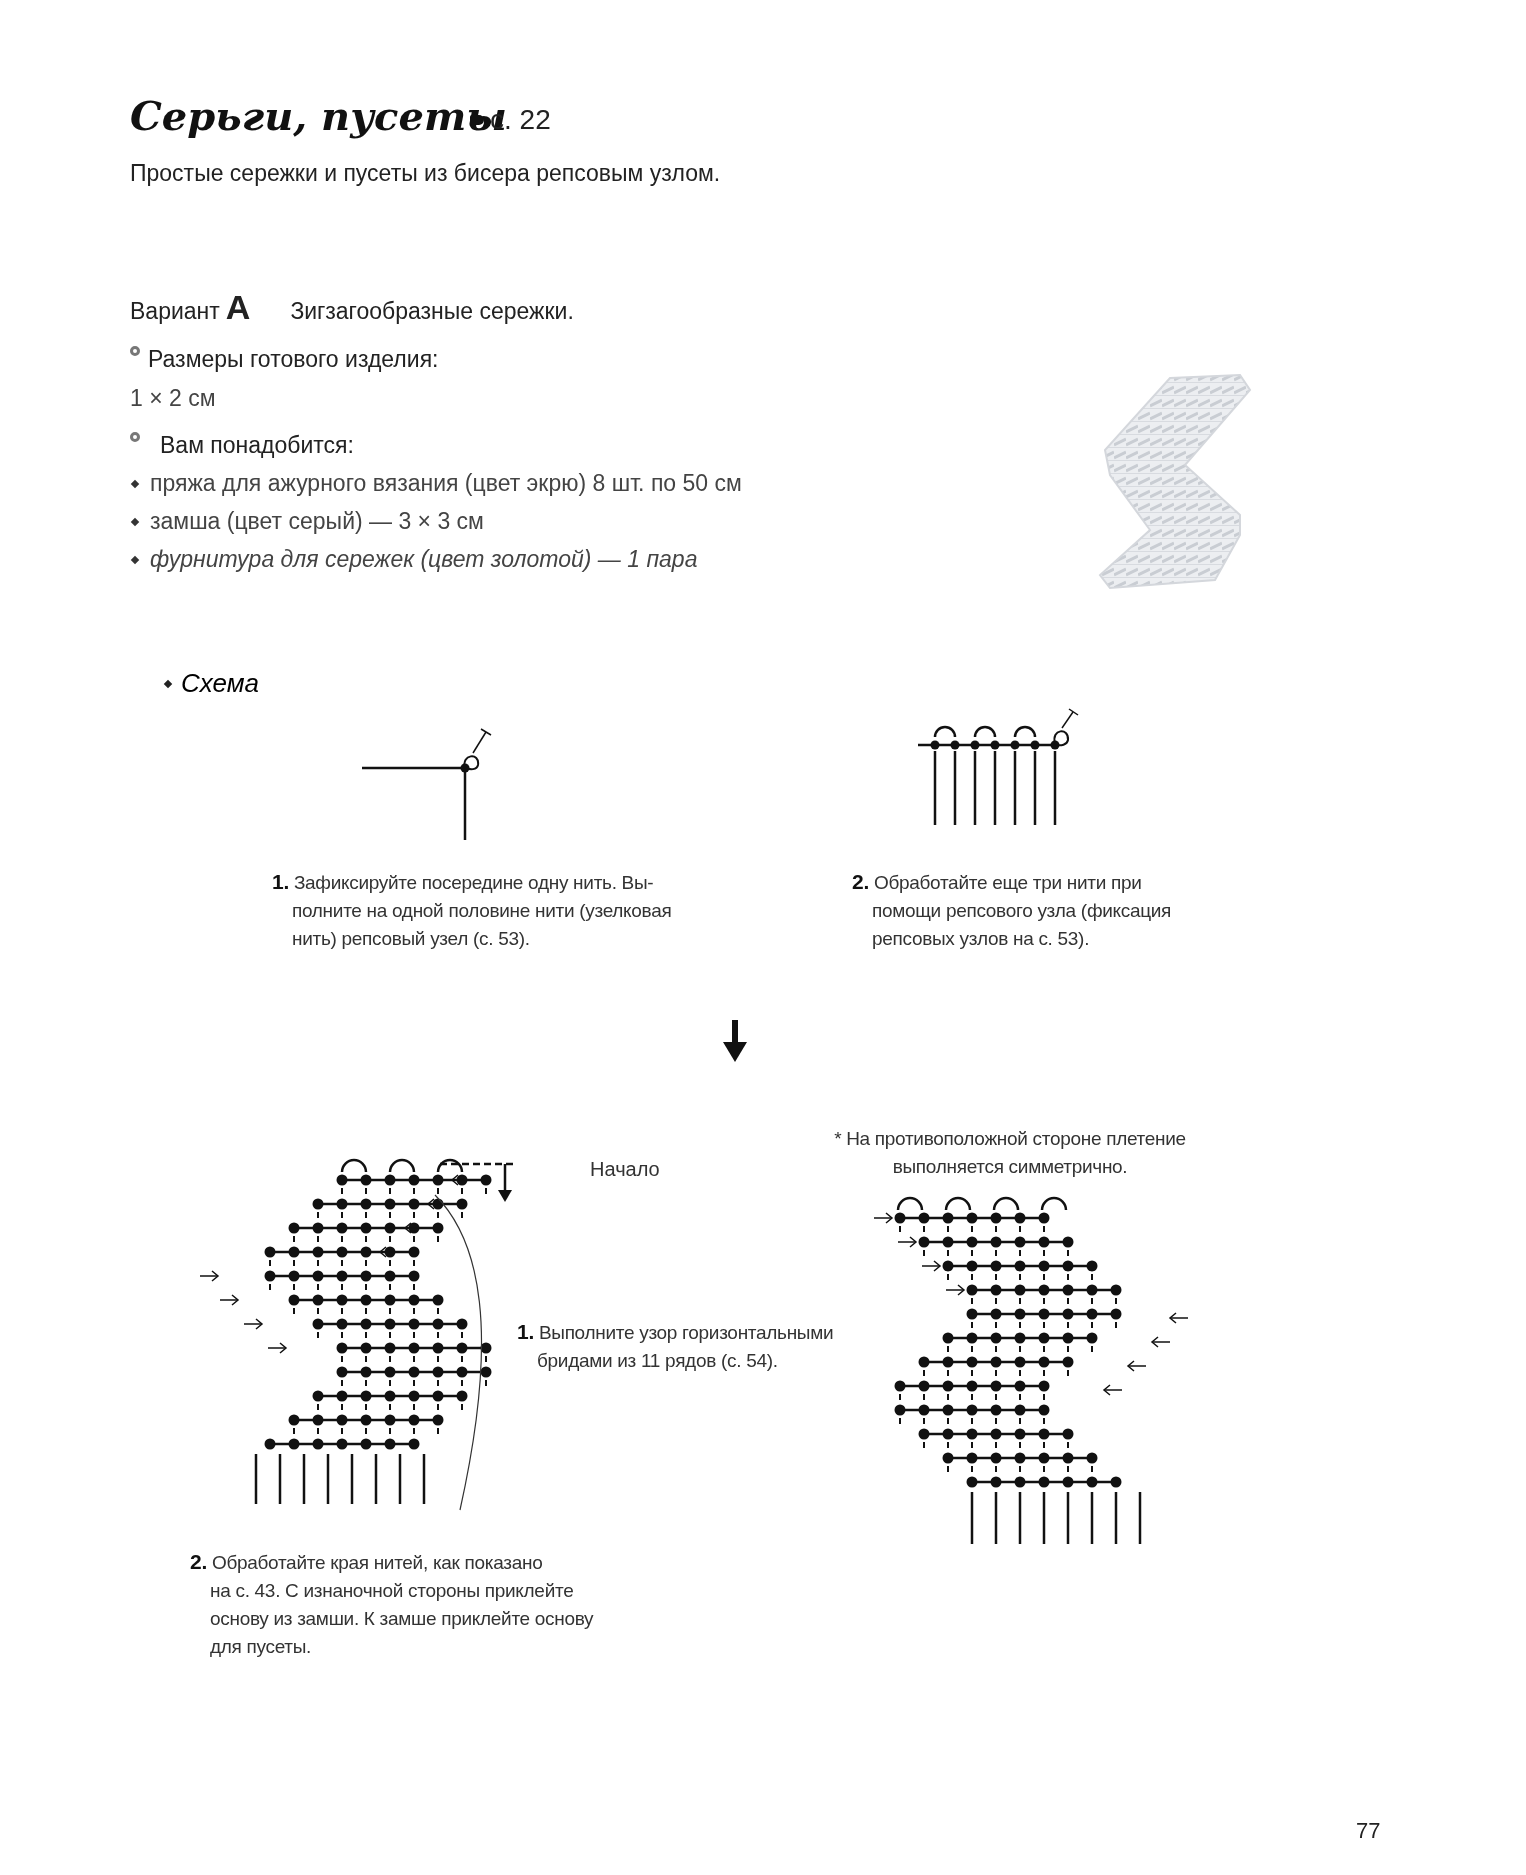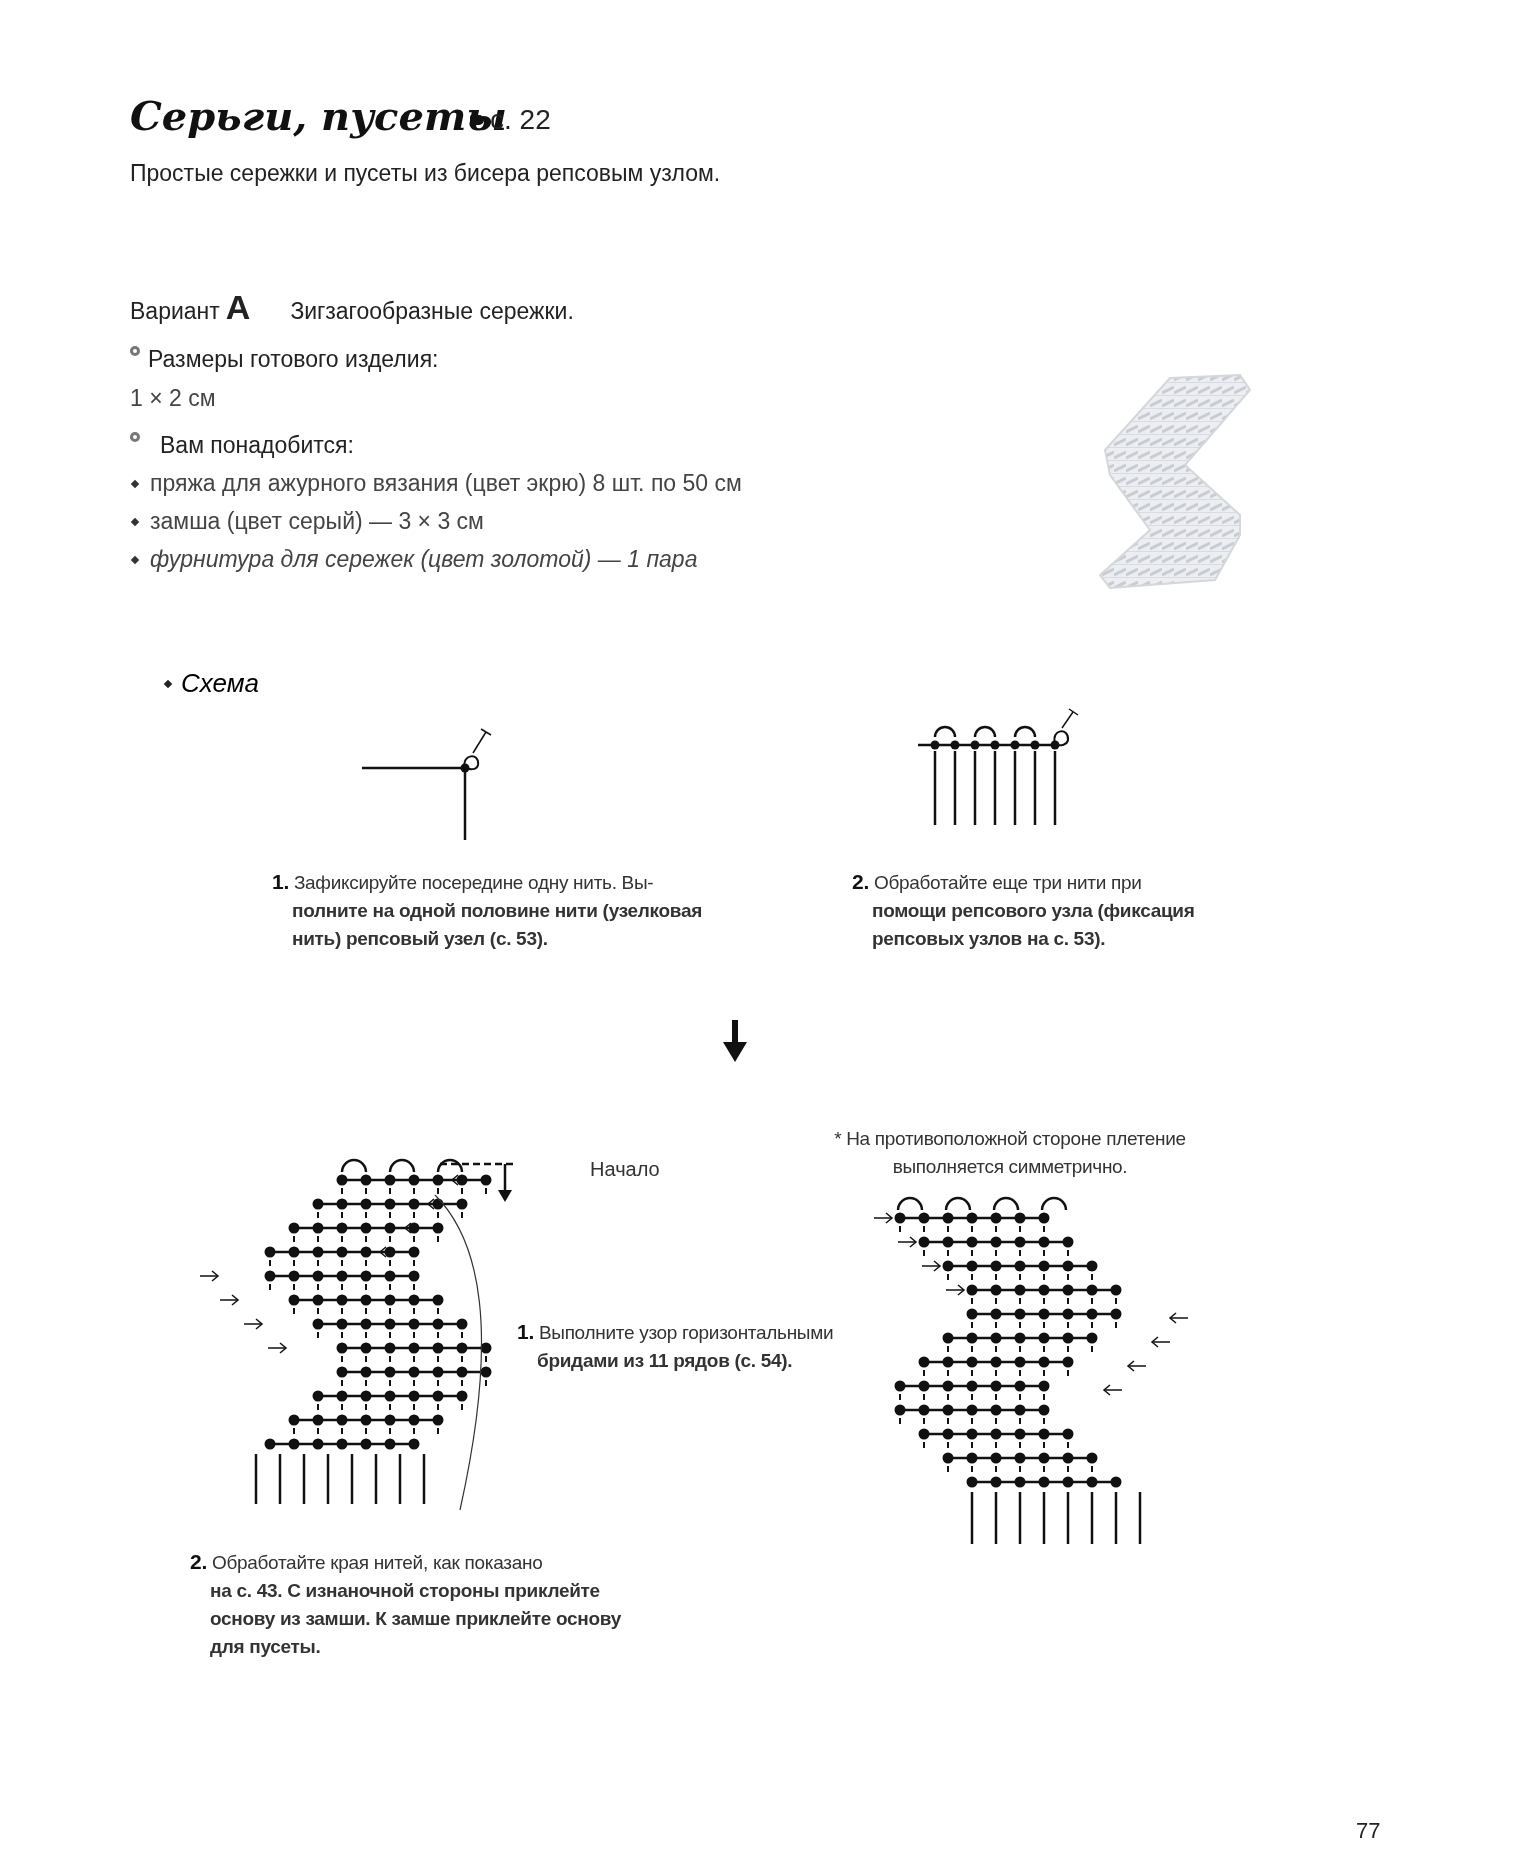--- a/index.html
+++ b/index.html
@@ -16,21 +16,21 @@
   .sec-head { left: 130px; font-size: 23px; color: #222; display: flex; align-items: flex-start; gap: 8px; }
   .sec-head .dot { width: 10px; height: 10px; border: 3px solid #777; border-radius: 50%; background: #fff; box-sizing: border-box; }
   .plain { left: 130px; font-size: 23px; color: #444; font-weight: 300; }
   .bullet-line { left: 130px; font-size: 23px; color: #444; display: flex; align-items: center; gap: 12px; }
   .bullet-line .b { width: 6px; height: 6px; background: #333; transform: rotate(45deg); margin-left: 2px; }
   .scheme-label { left: 165px; top: 668px; font-size: 26px; color: #000000; display: flex; align-items: center; gap: 10px;
                   font-family: "Liberation Sans Narrow", "Liberation Sans", sans-serif; font-style: italic; }
   .scheme-label .b { width: 6px; height: 6px; background: #222; transform: rotate(45deg); }
   .step { font-size: 19px; color: #333; line-height: 28px; letter-spacing: -0.3px; }
   .step .num { font-weight: bold; color: #111; font-size: 21px; }
-  .step .ind { padding-left: 20px; display: block; font-weight: bold; }
+  .step .ind { padding-left: 20px; display: block; }
   .note { font-size: 19px; color: #333; line-height: 28px; text-align: center; letter-spacing: -0.3px; }
   .pagenum { left: 1356px; top: 1785px; font-size: 22px; color: #222; margin-top: 33px; }
   .label-small { font-size: 20px; color: #333; }
   svg { position: absolute; overflow: visible; }
 </style>
 </head>
 <body>
 
 <div class="abs title">Серьги, пусеты</div>
 <div class="abs pageref">

